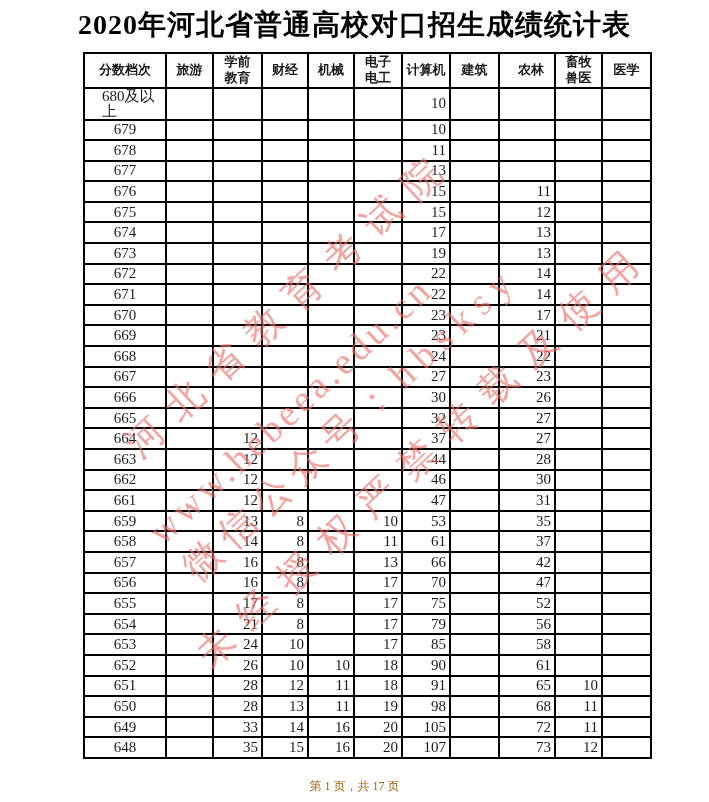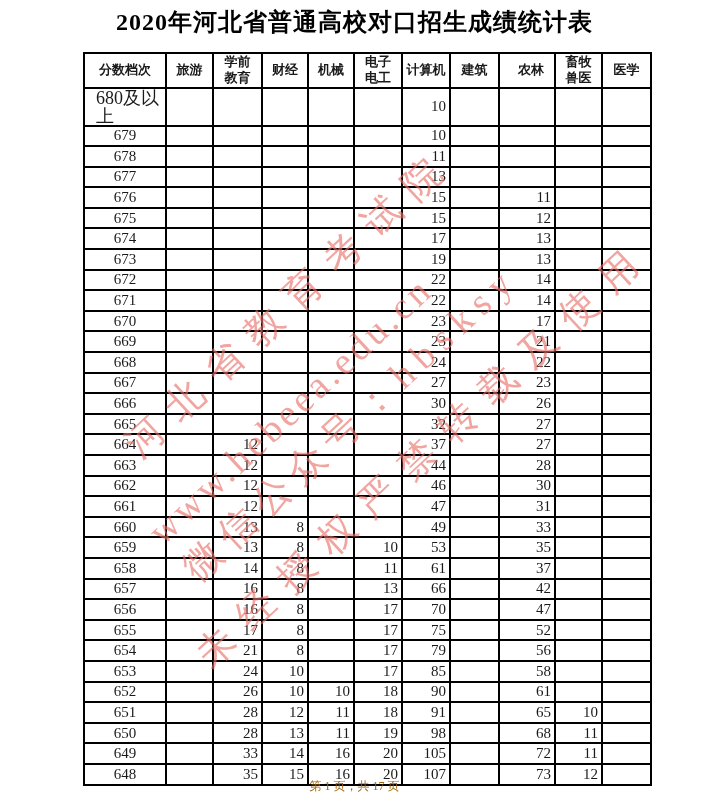--- a/index.html
+++ b/index.html
@@ -3,40 +3,40 @@
 <meta charset="utf-8">
 <style>
   html,body { margin:0; padding:0; }
   body {
     width:709px; height:802px; position:relative; overflow:hidden;
     background:#ffffff;
     font-family:"Liberation Serif","DejaVu Serif",serif;
   }
   .title {
     position:absolute; top:6px; left:0; width:709px; margin:0;
-    text-align:center; font-size:24px; font-weight:bold; letter-spacing:1px;
+    text-align:center; font-size:28px; font-weight:bold; letter-spacing:1px;
     color:#000;
   }
   table.score-table {
     position:absolute; left:83px; top:52px; width:537px;
     border-collapse:collapse; table-layout:fixed;
   }
   .score-table th, .score-table td {
     border:2px solid #000; padding:0; overflow:hidden;
     color:#1a1a1a;
   }
   .score-table thead tr { height:24px; }
   .score-table th {
     font-size:13px; font-weight:bold; text-align:center; vertical-align:middle;
     line-height:1.25; white-space:pre-line;
   }
   .score-table tbody tr { height:20.6px; }
   .score-table td { font-size:15px; vertical-align:middle; line-height:1; }
   td.score { text-align:center; }
-  td.score.wide { text-align:left; padding-left:11px; font-size:18px; }
+  td.score.wide { text-align:left; padding-left:17px; font-size:15px; }
   td.num { text-align:right; padding-right:3px; }
   .watermark { position:absolute; left:0; top:0; width:709px; height:802px; pointer-events:none; }
   .wm {
     position:absolute; transform:rotate(-43deg); transform-origin:0 50%;
     font-size:38px; line-height:38px; white-space:nowrap; opacity:0.62;
     font-weight:normal;
   }
   .wm1 { left:131px; top:431px; letter-spacing:16px; }
   .wm2 { left:154px; top:518px; letter-spacing:4px; }
   .wm3 { left:189px; top:554px; letter-spacing:9px; }
@@ -325,33 +325,20 @@
         <td class="num"></td>
         <td class="num"></td>
         <td class="num"></td>
         <td class="num">47</td>
         <td class="num"></td>
         <td class="num">31</td>
         <td class="num"></td>
         <td class="num"></td>
       </tr>
       <tr>
-        <td class="score">660</td>
-        <td class="num"></td>
-        <td class="num">13</td>
-        <td class="num">8</td>
-        <td class="num"></td>
-        <td class="num"></td>
-        <td class="num">49</td>
-        <td class="num"></td>
-        <td class="num">33</td>
-        <td class="num"></td>
-        <td class="num"></td>
-      </tr>
-      <tr>
         <td class="score">659</td>
         <td class="num"></td>
         <td class="num">13</td>
         <td class="num">8</td>
         <td class="num"></td>
         <td class="num">10</td>
         <td class="num">53</td>
         <td class="num"></td>
         <td class="num">35</td>
         <td class="num"></td>

